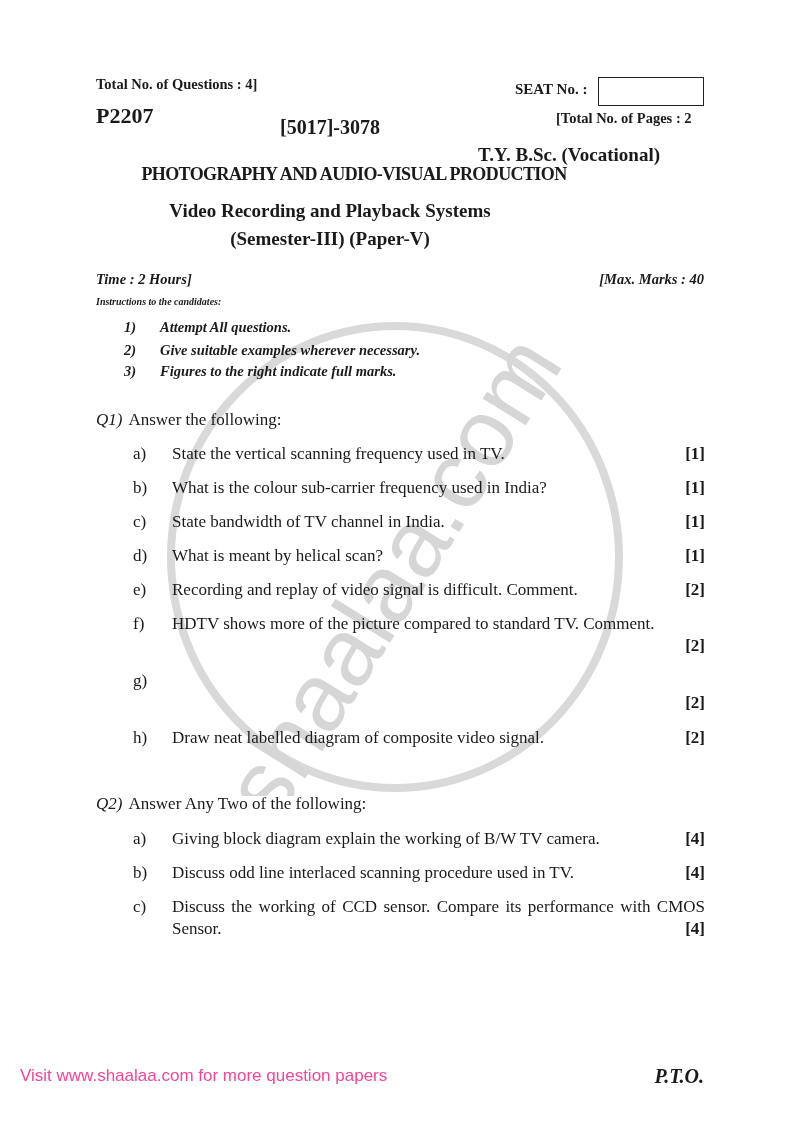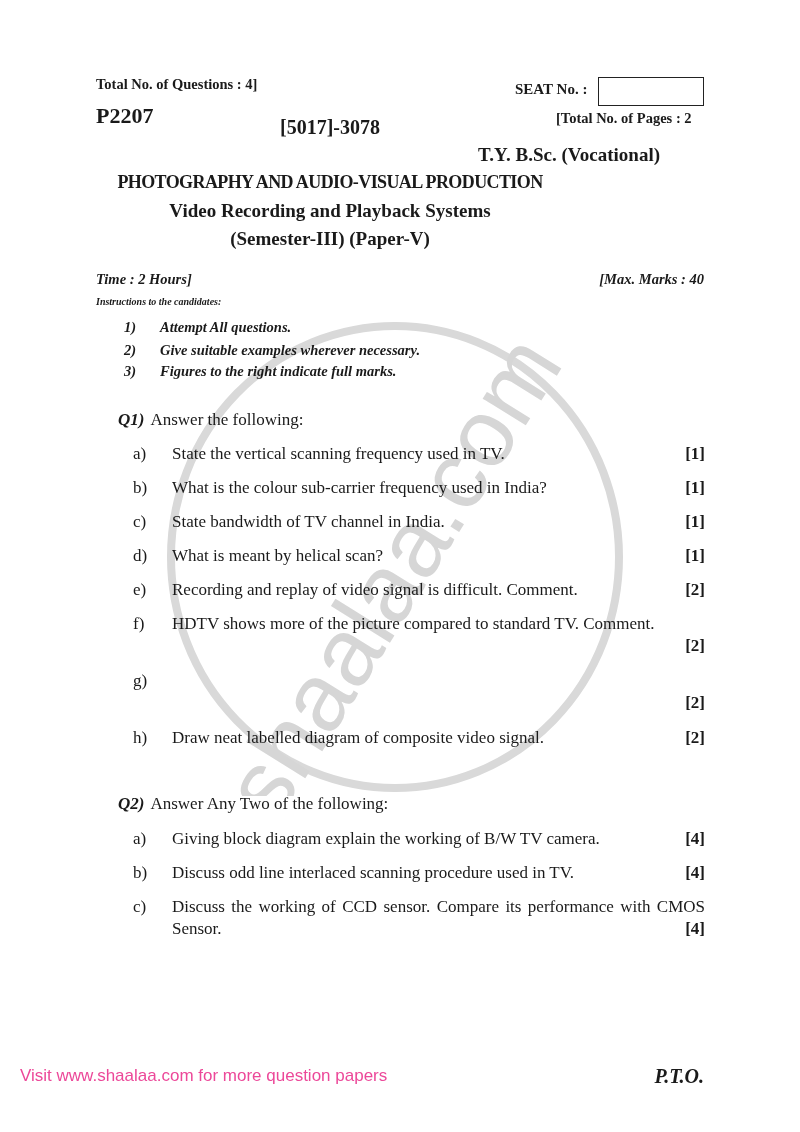--- a/index.html
+++ b/index.html
@@ -13,32 +13,32 @@
     .c { text-align:center; left:0; width:660px; }
 
     #total-q { left:96px; top:76px; font-size:14.5px; }
     #seat-label { left:515px; top:81px; font-size:15px; }
     #seat-box { left:598px; top:77px; width:106px; height:29px; border:1.5px solid #222; box-sizing:border-box; }
     #pcode { left:96px; top:103px; font-size:22px; }
     #total-pages { left:556px; top:110px; font-size:14.5px; }
 
     #code { top:116px; font-size:20px; }
     #course { top:144px; font-size:19px;text-align:right; }
-    #subject { top:172px; font-size:18px; letter-spacing:-0.6px; }
+    #subject { top:164px; font-size:18px; letter-spacing:-0.6px;margin-left:24px; }
     #paper-title { top:200px; font-size:19px; }
     #semester { top:228px; font-size:19px; }
 
     #time { left:96px; top:271px; font-size:14.5px; }
     #maxmarks { right:96px; top:271px; font-size:14.5px; }
     #instr-title { left:96px; top:296px; font-size:10px; }
     .instr { left:124px; font-size:14.5px; }
     .instr .n { display:inline-block; width:36px; }
 
     .qhead { left:96px; font-size:17px; }
-    .qhead .qn { font-style:italic; font-weight:bold; margin-right:6px;margin-left:22px; }
+    .qhead .qn { font-style:italic; font-weight:normal; margin-right:6px; }
 
     .item { left:133px; width:572px; font-size:17px; line-height:22px; }
     .item .lbl { position:absolute; left:0; top:0; }
     .item .txt { position:absolute; left:39px; top:0; width:533px; text-align:justify; }
     .item .mk { position:absolute; right:0; font-weight:bold; }
 
     #pto { right:96px; top:1024px; font-size:20px;margin-top:41px; }
     #footer { left:20px; top:1066px; font-family:"Liberation Sans", "DejaVu Sans", sans-serif; font-size:17px; color:#ec4899; }
 
     #watermark { left:160px; top:318px; width:470px; height:478px; pointer-events:none; }

